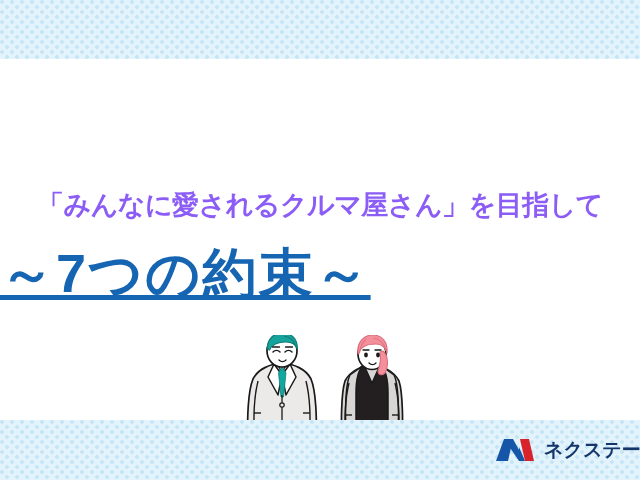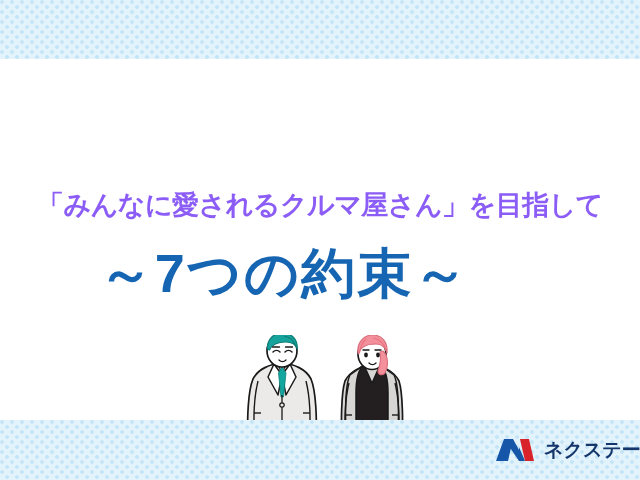--- a/index.html
+++ b/index.html
@@ -46,27 +46,27 @@
     color: #8b5cf6;
     white-space: nowrap;
     line-height: 40px;
   }
 
   .headline-2 {
     position: absolute;
     left: 0;
     top: 178px;
     width: 568px;
-    text-align: center;
     font-size: 54px;
     font-weight: 700;
     letter-spacing: 2px;
     color: #1665b2;
     white-space: nowrap;
     line-height: 72px;
+    text-decoration: underline;
   }
 
   
   #illustration {
     position: absolute;
     left: 240px;
     top: 276px;
     width: 180px;
     height: 144px;
   }

